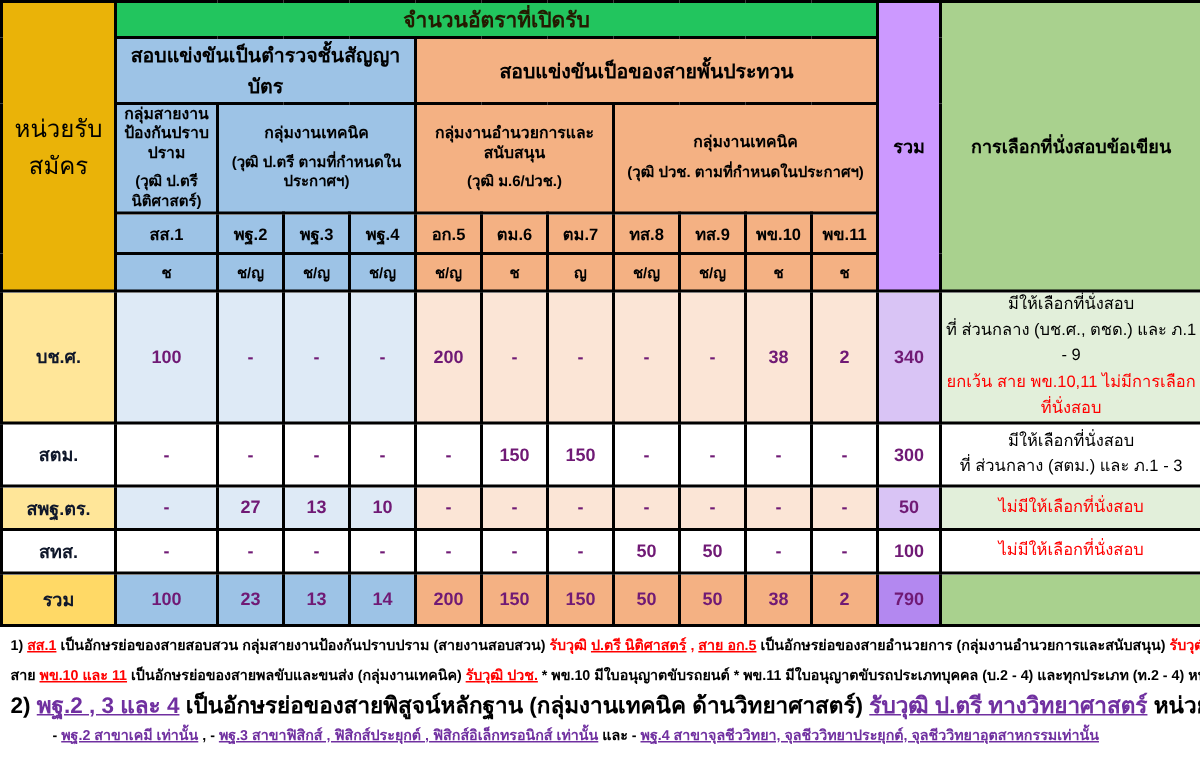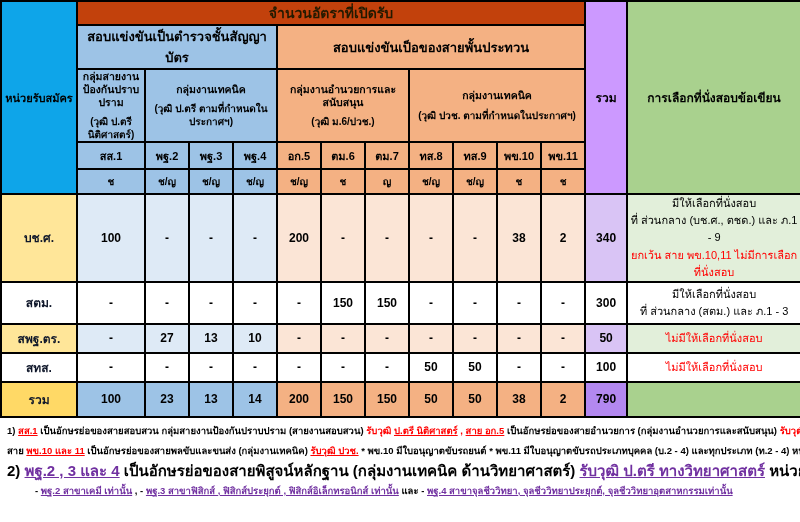--- a/index.html
+++ b/index.html
@@ -14,22 +14,22 @@
   tr.r-sec{height:30px}
   tr.r-group{height:56px}
   tr.r-codes{height:27px}
   tr.r-gender{height:25px}
   tr.b1{height:57px}
   tr.b2{height:42px}
   tr.b3{height:29px}
   tr.b4{height:29px}
   tr.trow{height:35px}
 
-  .hdr-title{background:#c2410c;font-weight:bold;font-size:14px;color:#241a00;}
-  .hdr-unit{background:#0ea5e9;font-weight:bold;font-size:11px;}
+  .hdr-title{background:#22c55e;font-weight:bold;font-size:14px;color:#241a00;}
+  .hdr-unit{background:#eab308;font-weight:normal;font-size:16px;}
   .hdr-total{background:#CC99FF;font-weight:bold;font-size:12px;}
   .hdr-seat{background:#A9D18E;font-weight:bold;font-size:12px;}
   .r-sec .sec-b,.r-group .sec-b,.r-codes .sec-b,.r-gender .sec-b{background:#9DC3E6;}
   .r-sec .sec-s,.r-group .sec-s,.r-codes .sec-s,.r-gender .sec-s{background:#F4B183;}
   .r-sec th{font-weight:bold;font-size:13px;}
   .r-group th{font-weight:bold;font-size:10.5px;line-height:1.25;}
   .grp div:empty{display:none;}
   .grp .q{margin-top:7px;font-size:10px;}
   .r-codes th{font-weight:bold;font-size:11px;}
   .r-gender th{font-weight:bold;font-size:10px;}
@@ -40,21 +40,21 @@
   .tint .col-total{background:#D9C4F5;}
   .tint .col-seat{background:#E2EFDA;}
   .plain td{background:#FFFFFF;}
   .trow .col-unit{background:#FFD966;}
   .trow .sec-b{background:#9DC3E6;}
   .trow .sec-s{background:#F4B183;}
   .trow .col-total{background:#B388F0;}
   .trow .col-seat{background:#A9D18E;}
 
   td.unit{font-weight:bold;font-size:12px;color:#0f172a;}
-  td.v{font-weight:bold;font-size:12px;color:#000000;}
+  td.v{font-weight:bold;font-size:12px;color:#701a75;}
   td.seat{padding:1px 2px;}
   .seat-line{font-size:11px;line-height:1.55;color:#000;}
   .seat-line.red{color:#FF0000;font-weight:normal;}
 
   .notes{padding:3px 7px 0 7px;}
   .notes-heading{font-weight:bold;font-size:13px;margin:0 0 3px 0;}
   .note-line{font-weight:bold;font-size:15px;line-height:20px;white-space:nowrap;}
   .note-line.small{font-size:9.5px;}
   .note-line.cont2{padding-left:28px;}
 </style>

